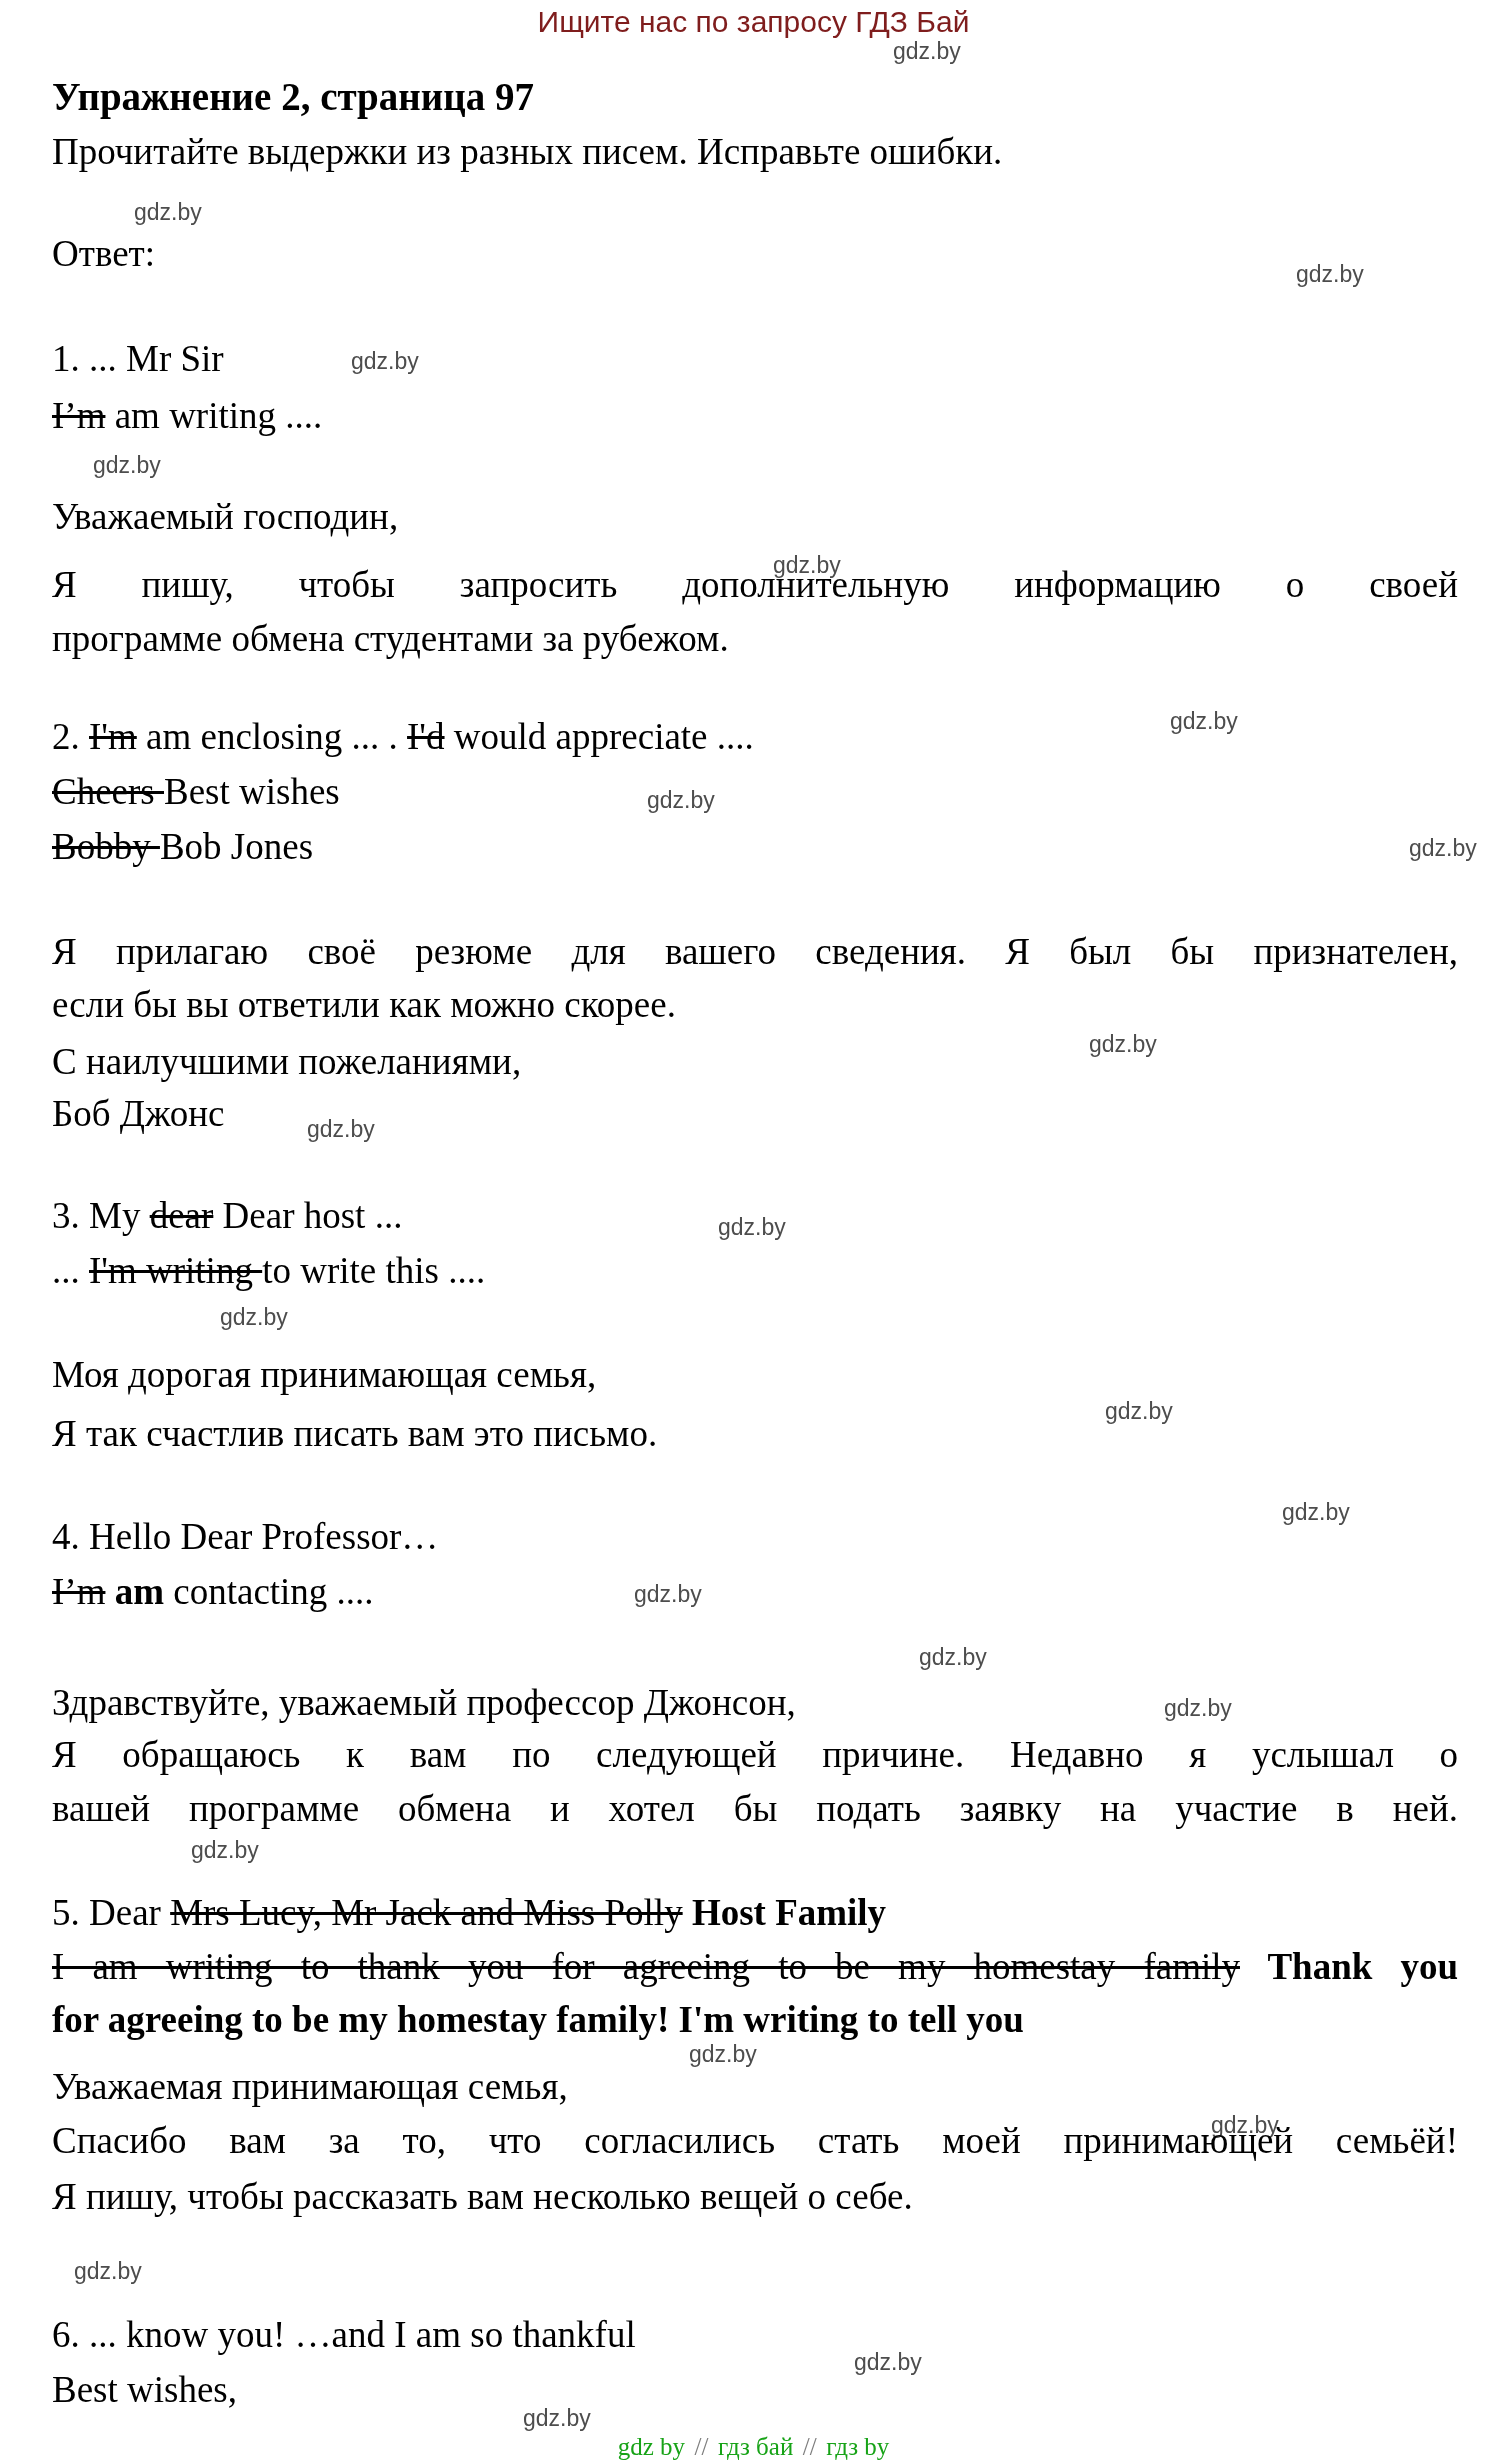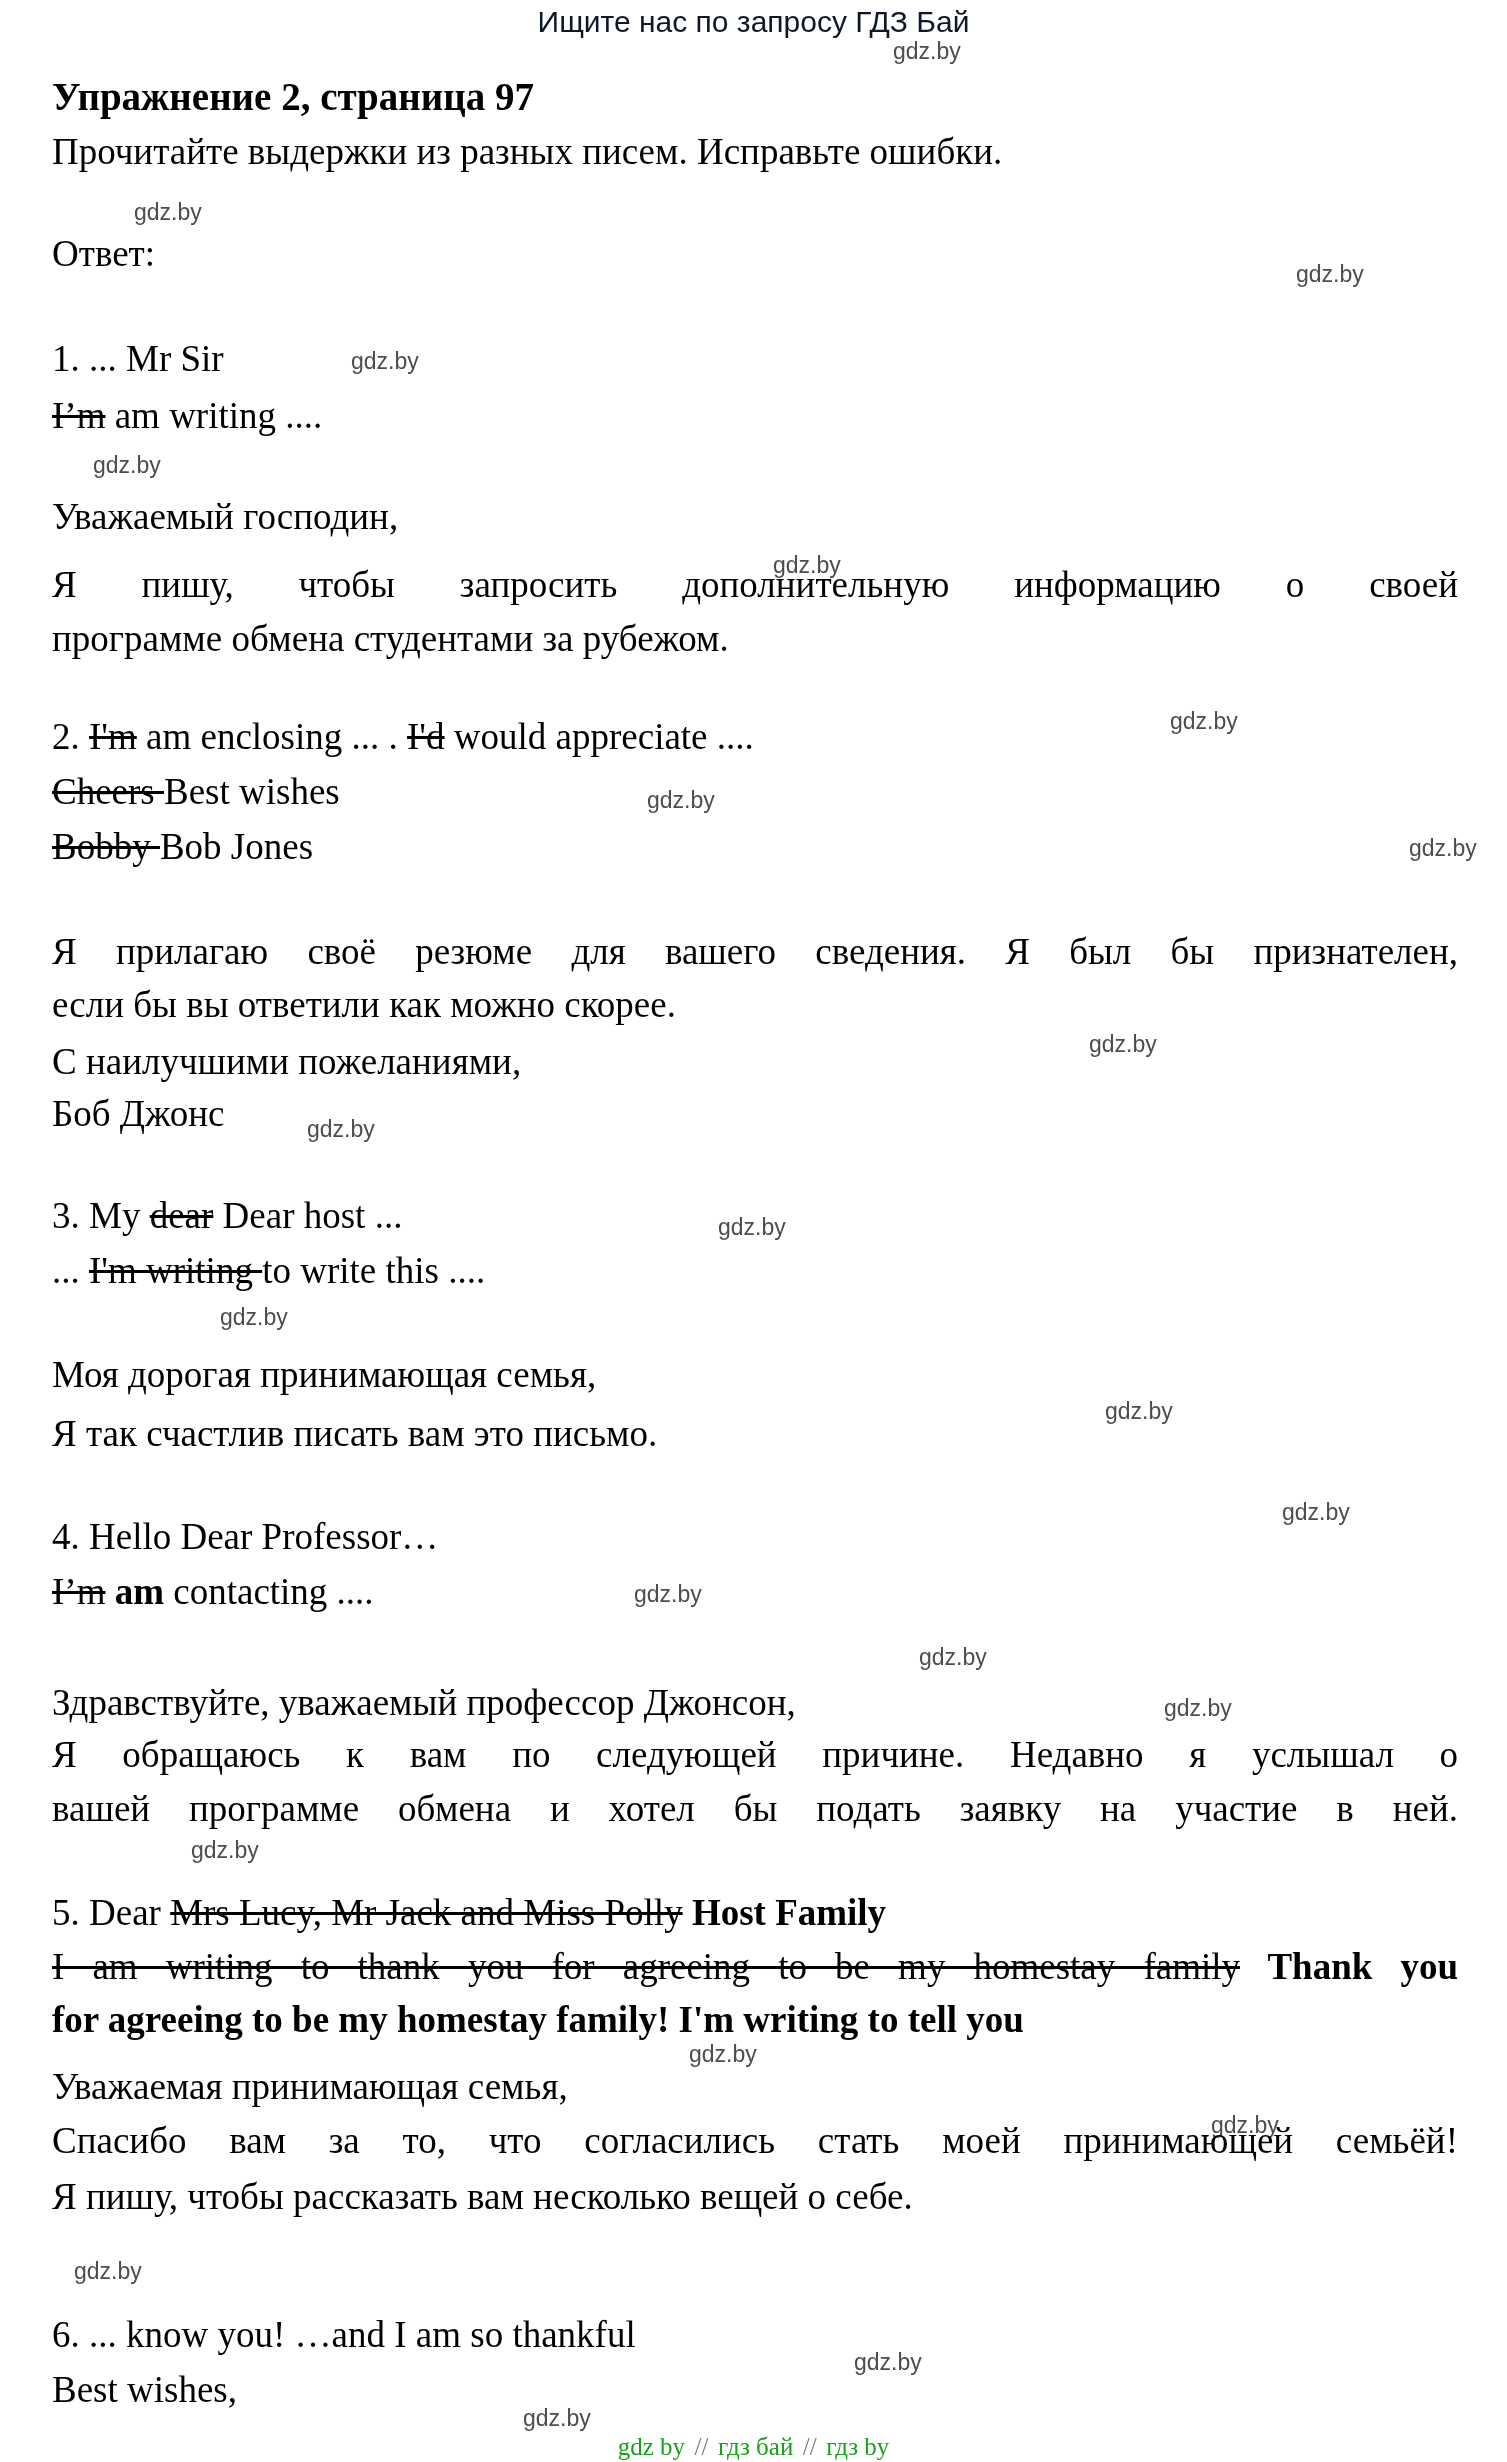--- a/index.html
+++ b/index.html
@@ -9,21 +9,21 @@
     height: 2462px;
     background: #ffffff;
     overflow: hidden;
     font-family: "Liberation Serif", serif;
     color: #000000;
   }
   .promo-header {
     position: absolute; top: 4.7px; left: 0; width: 100%;
     text-align: center;
     font-family: "Liberation Sans", sans-serif;
-    font-size: 30px; color: #0f172a;
+    font-size: 30px; color: #7f1d1d;
   }
   .promo-footer {
     position: absolute; top: 2433px; left: 0; width: 100%;
     text-align: center;
     font-family: Liberation Serif, serif;
     font-size: 25px; color: #17a317;
   }
   .promo-footer .sep { color: #7d7d7d; padding: 0 9.5px; }
   .wm {
     position: absolute;

